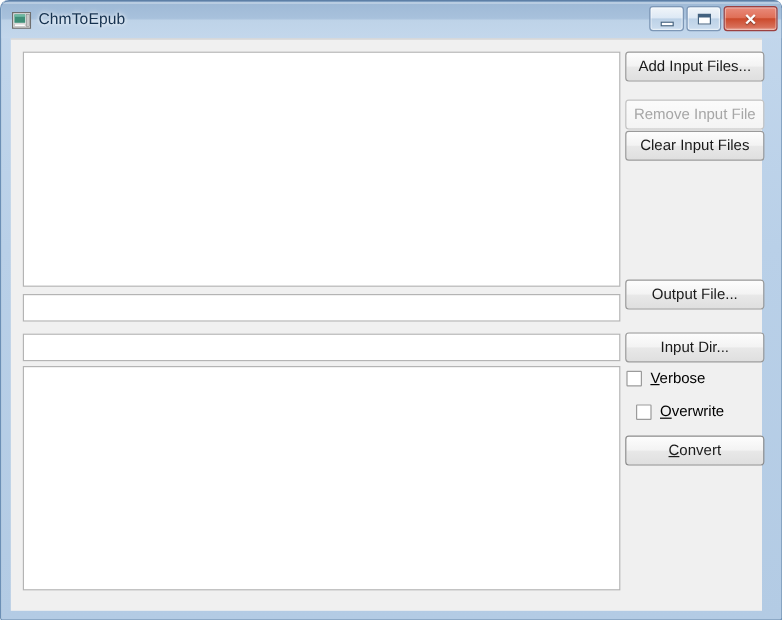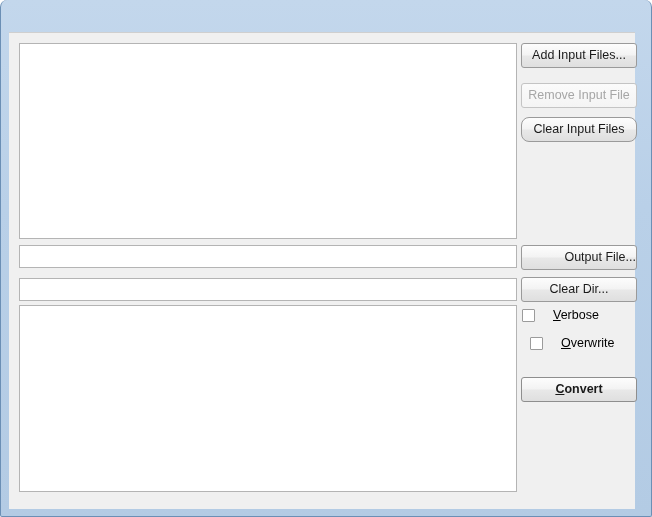--- a/index.html
+++ b/index.html
@@ -185,39 +185,38 @@
     white-space: nowrap;
     cursor: default;
     user-select: none;
   }
   .btn.disabled {
     color: #a6a6a6;
     border-color: #c4c4c4;
     background: linear-gradient(to bottom, #fbfbfb 0%, #f4f4f4 100%);
   }
   .btn.default {
-    font-weight: bold;
+    font-weight: normal;
     border-color: #8e8e8e;
-    margin-top: 14px;
   }
   .btn u { text-decoration: underline; }
 
   #btn-add-input    { top: 10px; }
   #btn-remove-input { top: 50px; }
-  #btn-clear-input  { top: 84px; border-radius: 8px; }
-  #btn-output-file  { top: 212px; text-align: right; }
+  #btn-clear-input  { top: 76px; }
+  #btn-output-file  { top: 200px; }
   #btn-output-dir   { top: 244px; }
   #btn-convert      { top: 330px; }
 
   .checkrow {
     position: absolute;
     left: 513px;
     display: flex;
     align-items: center;
-    gap: 18px;
+    gap: 7px;
     font-family: "Liberation Sans", sans-serif;
     font-size: 12.5px;
     color: #000;
     cursor: default;
     user-select: none;
   }
   #chk-verbose   { top: 275px; }
   #chk-overwrite { top: 303px; padding-left: 8px; }
   .checkbox {
     width: 13px; height: 13px;
@@ -227,40 +226,67 @@
     border-radius: 1px;
     flex: 0 0 auto;
   }
   .check-label u { text-decoration: underline; }
 </style>
 </head>
 <body>
 
 <div class="window">
 
+  <div class="titlebar">
+    <div class="titlebar-inner-hl"></div>
+
+    <span class="app-icon">
+      <svg width="16" height="16" viewBox="0 0 16 16">
+        <rect x="0.5" y="1.5" width="15" height="13" fill="#e8e8e8" stroke="#6f6f6f" stroke-width="1"></rect>
+        <rect x="2" y="3" width="9" height="7" fill="#3f8f78"></rect>
+        <rect x="2" y="3" width="9" height="2" fill="#6fb9a3"></rect>
+        <rect x="2" y="11" width="9" height="2" fill="#ffffff" stroke="#b0b0b0" stroke-width="0.5"></rect>
+        <rect x="12" y="3" width="2.5" height="10" fill="#c9c9c9" stroke="#8a8a8a" stroke-width="0.5"></rect>
+      </svg>
+    </span>
+
+    <span class="title-text">ChmToEpub</span>
+
+    <div class="win-btns">
+      <div class="win-btn">
+        <span class="win-glyph glyph-min"></span>
+      </div>
+      <div class="win-btn">
+        <span class="win-glyph glyph-max"></span>
+      </div>
+      <div class="win-btn close">
+        <span class="win-glyph glyph-close">✕</span>
+      </div>
+    </div>
+  </div>
 
   <div class="client">
 
     <div class="listbox" id="input-list"></div>
 
     <input class="textfield" id="output-file-field" type="text" value="" style="">
 
     <input class="textfield" id="output-dir-field" type="text" value="" style="">
 
     <div class="listbox" id="log-box"></div>
 
     <div class="btn" id="btn-add-input">Add Input Files...</div>
 
     <div class="btn disabled" id="btn-remove-input">Remove Input File</div>
 
     <div class="btn" id="btn-clear-input">Clear Input Files</div>
 
     <div class="btn" id="btn-output-file">Output File...</div>
 
-    <div class="btn" id="btn-output-dir">Clear Dir...</div>
+    <div class="btn" id="btn-output-dir">Input Dir...</div>
 
     <div class="checkrow" id="chk-verbose">
       <span class="checkbox"></span>
       <span class="check-label"><u>V</u><span>erbose</span></span>
     </div>
 
     <div class="checkrow" id="chk-overwrite">
       <span class="checkbox"></span>
       <span class="check-label"><u>O</u><span>verwrite</span></span>
     </div>

